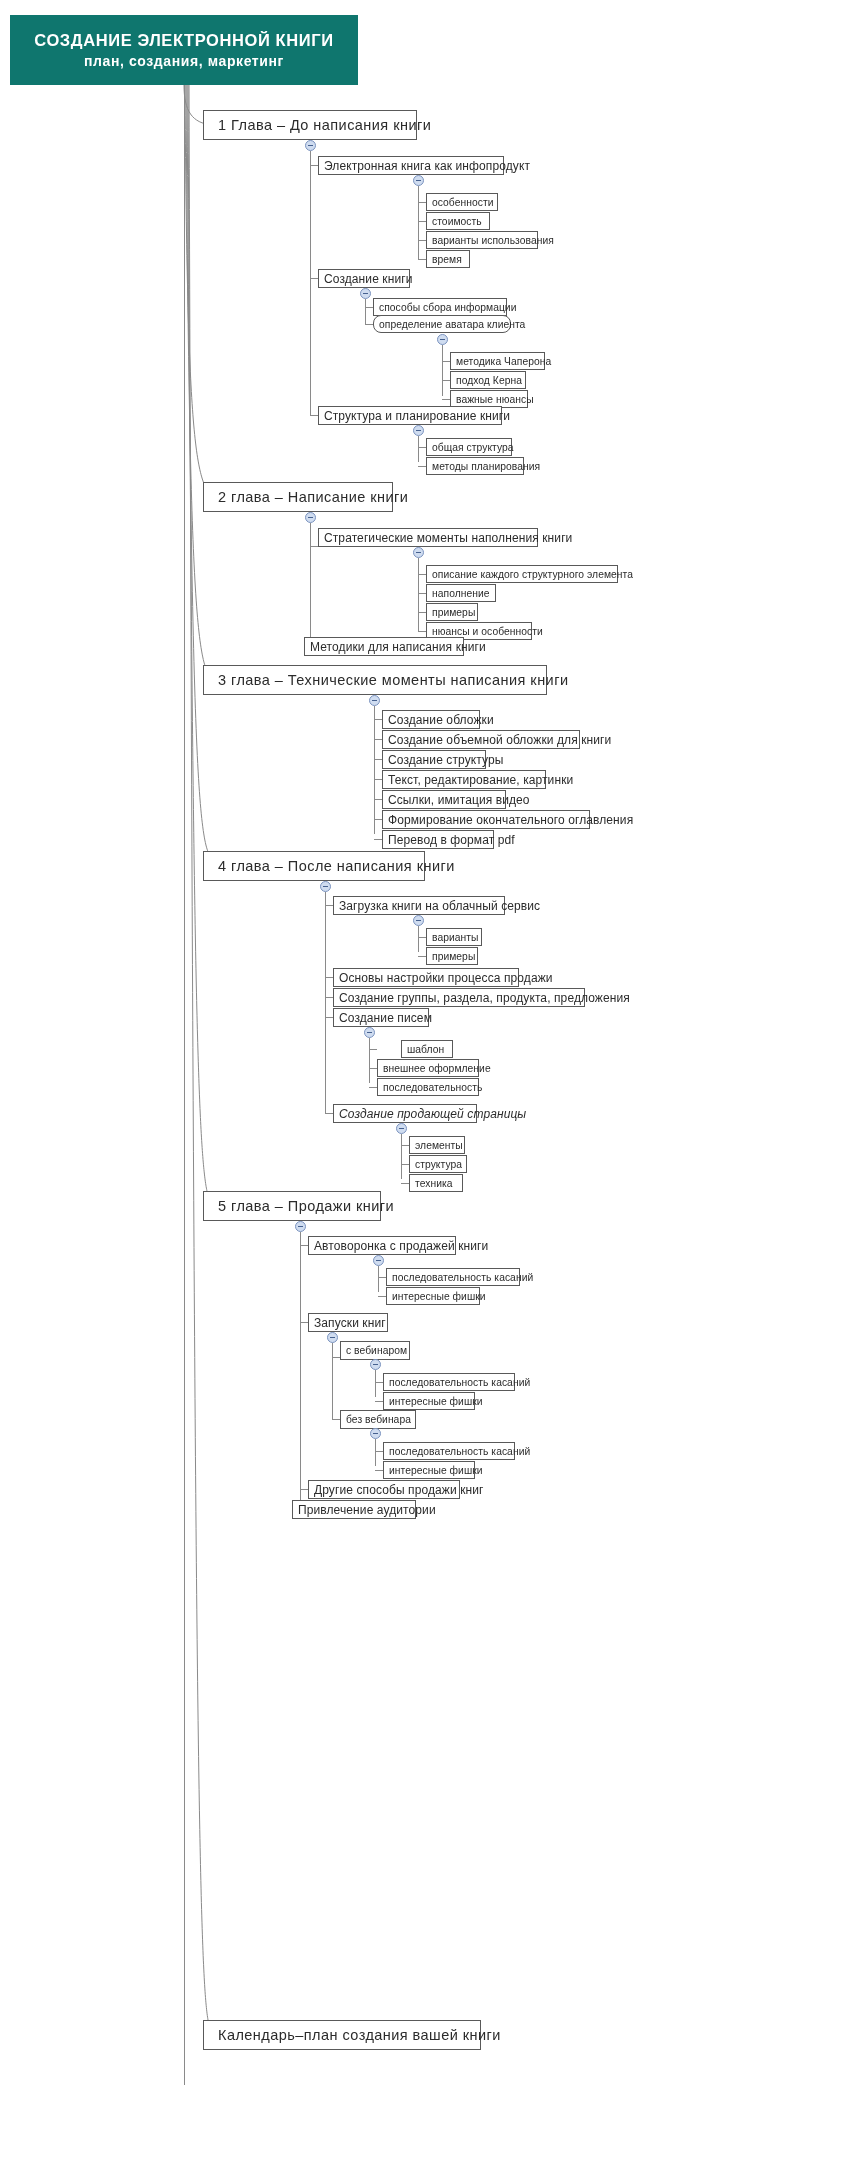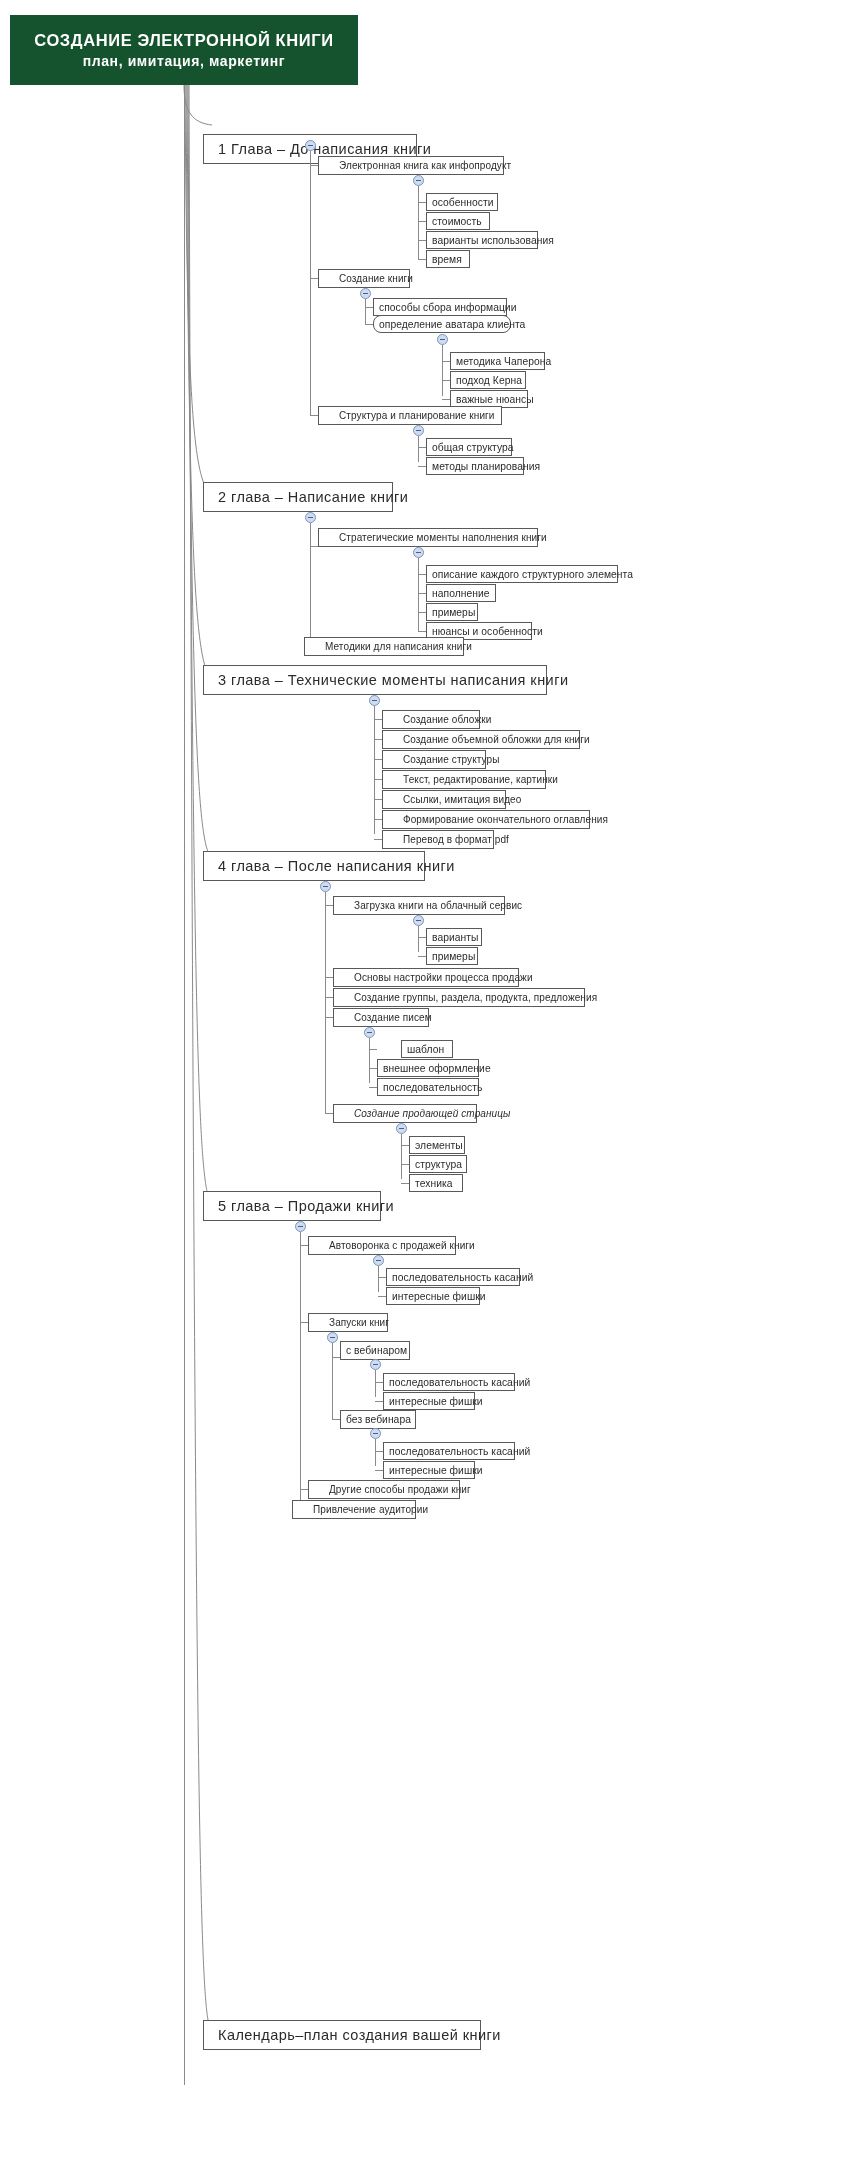--- a/index.html
+++ b/index.html
@@ -16,21 +16,21 @@
     overflow: hidden;
   }
 
   
   #root-banner {
     position: absolute;
     left: 10px;
     top: 15px;
     width: 348px;
     height: 70px;
-    background: #14532d;
+    background: #0f766e;
     display: flex;
     flex-direction: column;
     align-items: center;
     justify-content: center;
     color: #ffffff;
     text-align: center;
     line-height: 1.22;
   }
   #root-banner .line1 {
     font-size: 16.5px;
@@ -59,23 +59,23 @@
   
   .lvl1 {
     height: 30px;
     font-size: 14.5px;
     letter-spacing: 0.45px;
     padding: 0 14px;
   }
   
   .lvl2 {
     height: 19px;
-    font-size: 10px;
+    font-size: 12px;
     letter-spacing: 0.1px;
-    padding: 0 20px;
+    padding: 0 5px;
   }
   
   .lvl3 {
     height: 18px;
     font-size: 10.3px;
     letter-spacing: 0.05px;
     padding: 0 5px;
   }
 
   
@@ -119,21 +119,21 @@
   .curve { position: absolute; }
   .curve svg { display: block; overflow: visible; }
 </style>
 </head>
 <body>
 
 <div id="page">
 
   <div id="root-banner">
     <div class="line1">СОЗДАНИЕ ЭЛЕКТРОННОЙ КНИГИ</div>
-    <div class="line2">план, имитация, маркетинг</div>
+    <div class="line2">план, создания, маркетинг</div>
   </div>
 
   <div class="spine" style="left:184px; top:85px; height:2000px;"></div>
 
   <div class="curve" style="left:184px; top:85px;">
     <svg width="30" height="42">
         <path d="M0,0 C0,26 8,38 28,40" stroke="#8a8a8a" fill="none" stroke-width="1"></path>
       </svg>
   </div>
   <div class="curve" style="left:184px; top:85px;">
@@ -155,21 +155,21 @@
     <svg width="30" height="1120">
         <path d="M4,0 C9,1000 15,1108 28,1118" stroke="#8a8a8a" fill="none" stroke-width="1"></path>
       </svg>
   </div>
   <div class="curve" style="left:184px; top:85px;">
     <svg width="30" height="1948">
         <path d="M5,0 C11,1810 16,1936 28,1946" stroke="#8a8a8a" fill="none" stroke-width="1"></path>
       </svg>
   </div>
 
-  <div class="node lvl1" style="left:203px; top:110px; width:214px;margin-top:24px;">
+  <div class="node lvl1" style="left:203px; top:110px; width:214px;">
     <span>1 Глава – До написания книги</span>
   </div>
   <div class="toggle" style="left:305px; top:140px;"></div>
 
   <div class="vline" style="left:310px; top:151px; height:264px;"></div>
 
   <div class="hline" style="left:310px; top:165px; width:8px;"></div>
   <div class="node lvl2" style="left:318px; top:156px; width:186px;">
     <span>Электронная книга как инфопродукт</span>
   </div>

